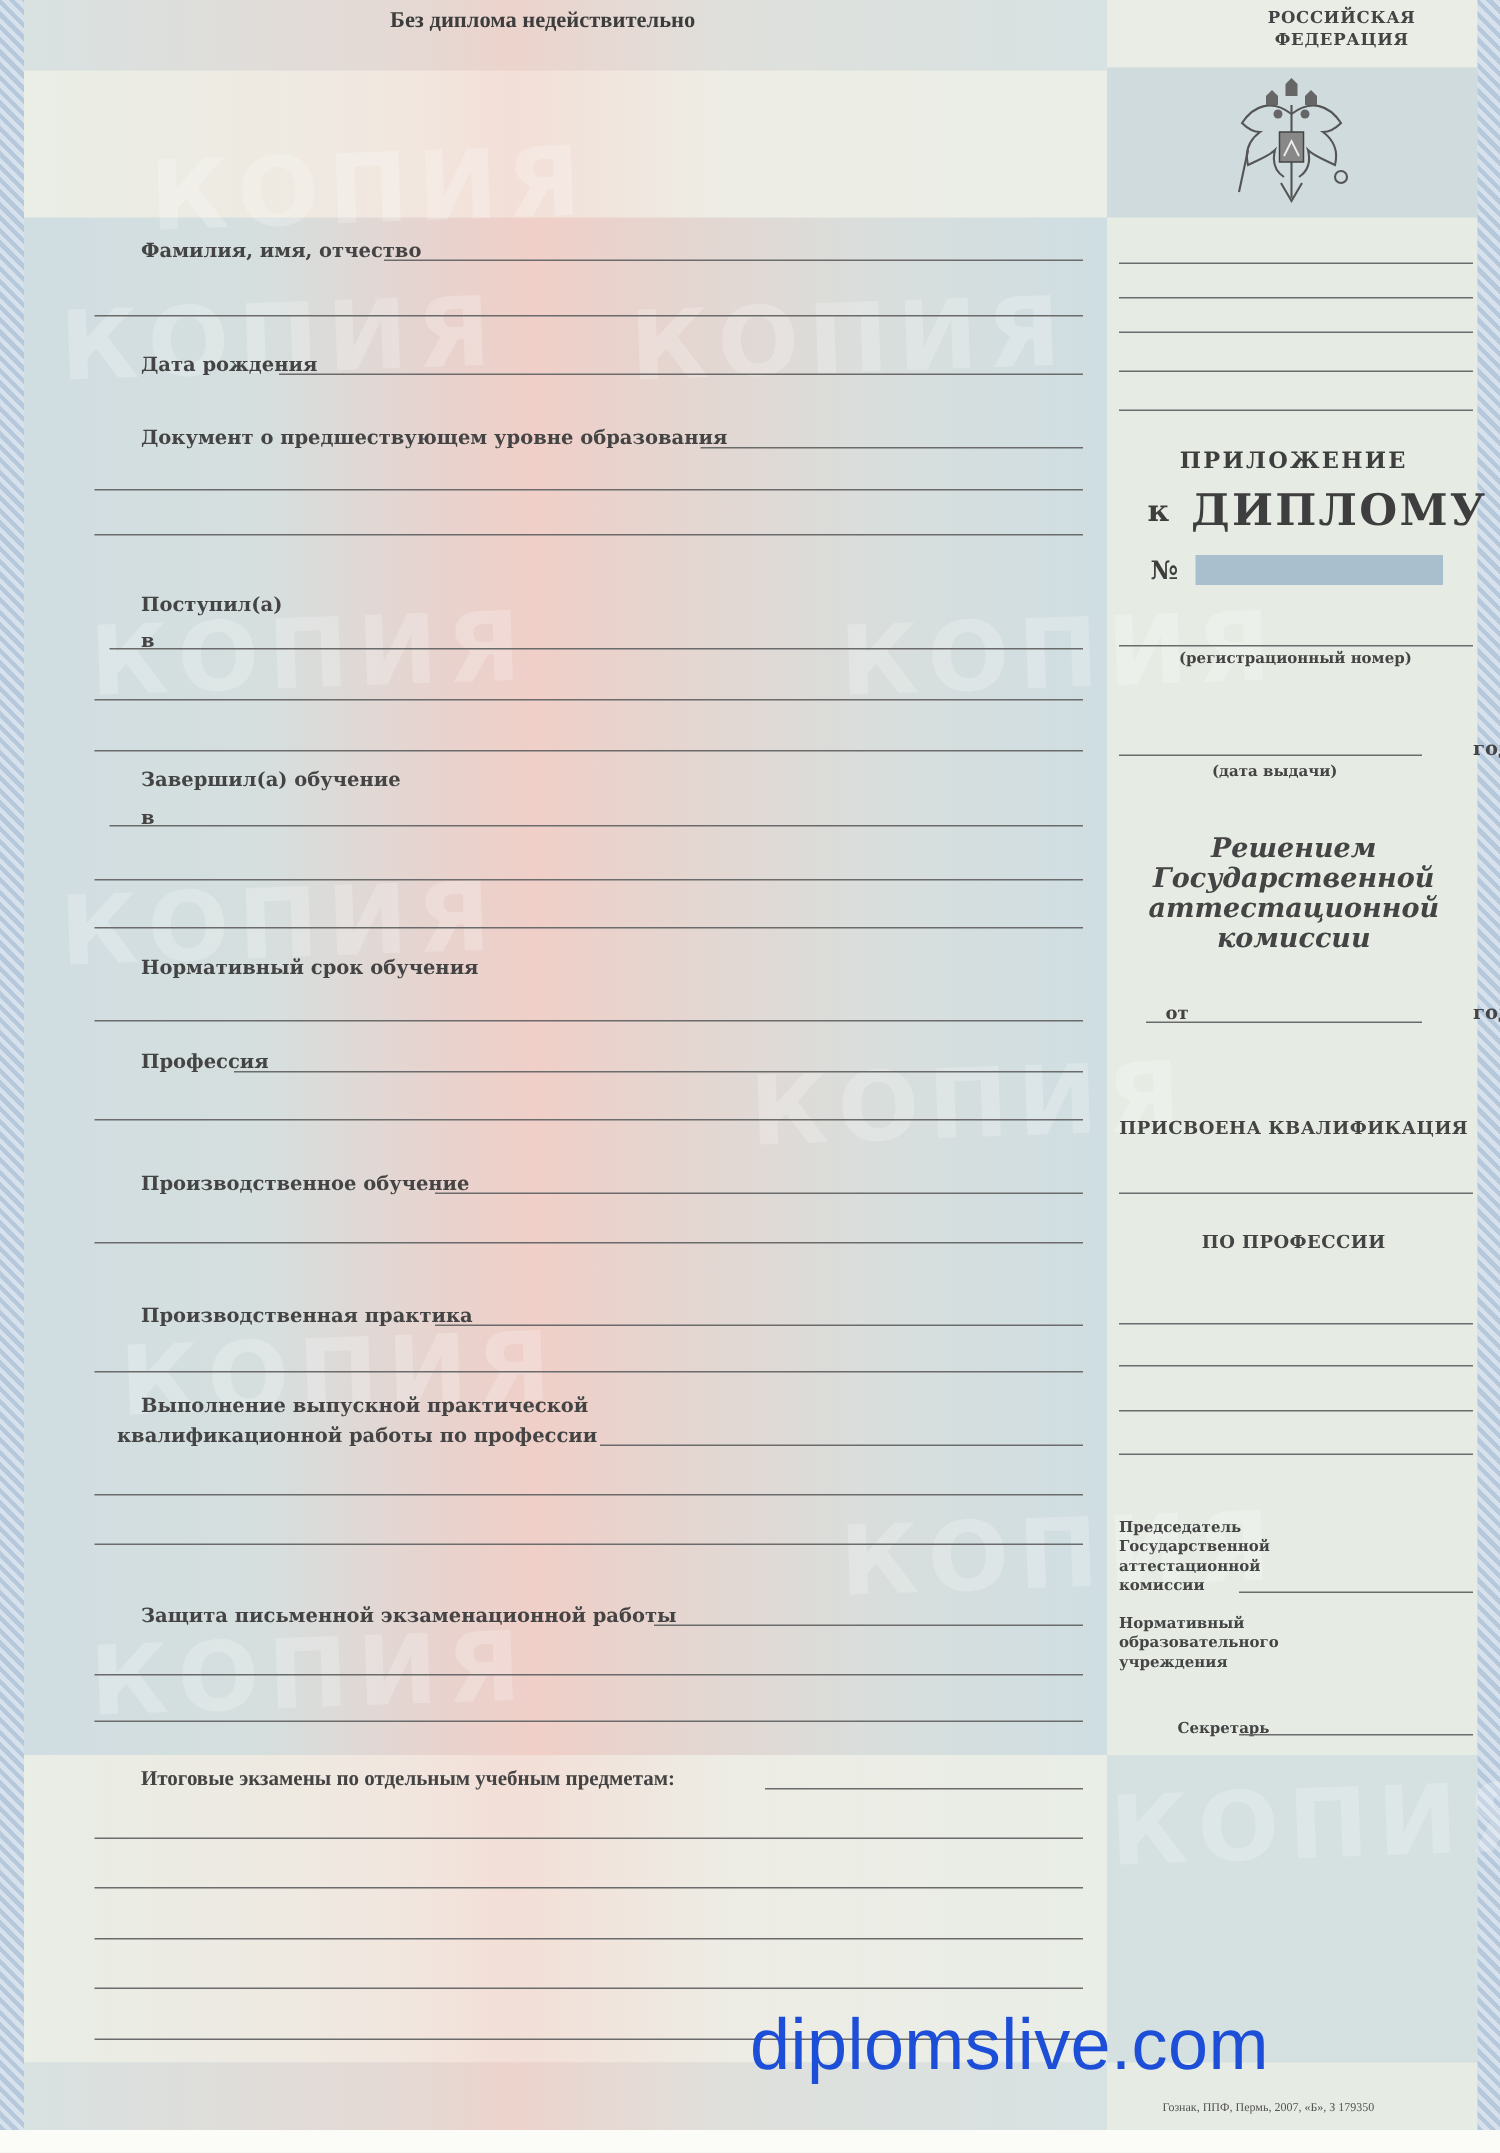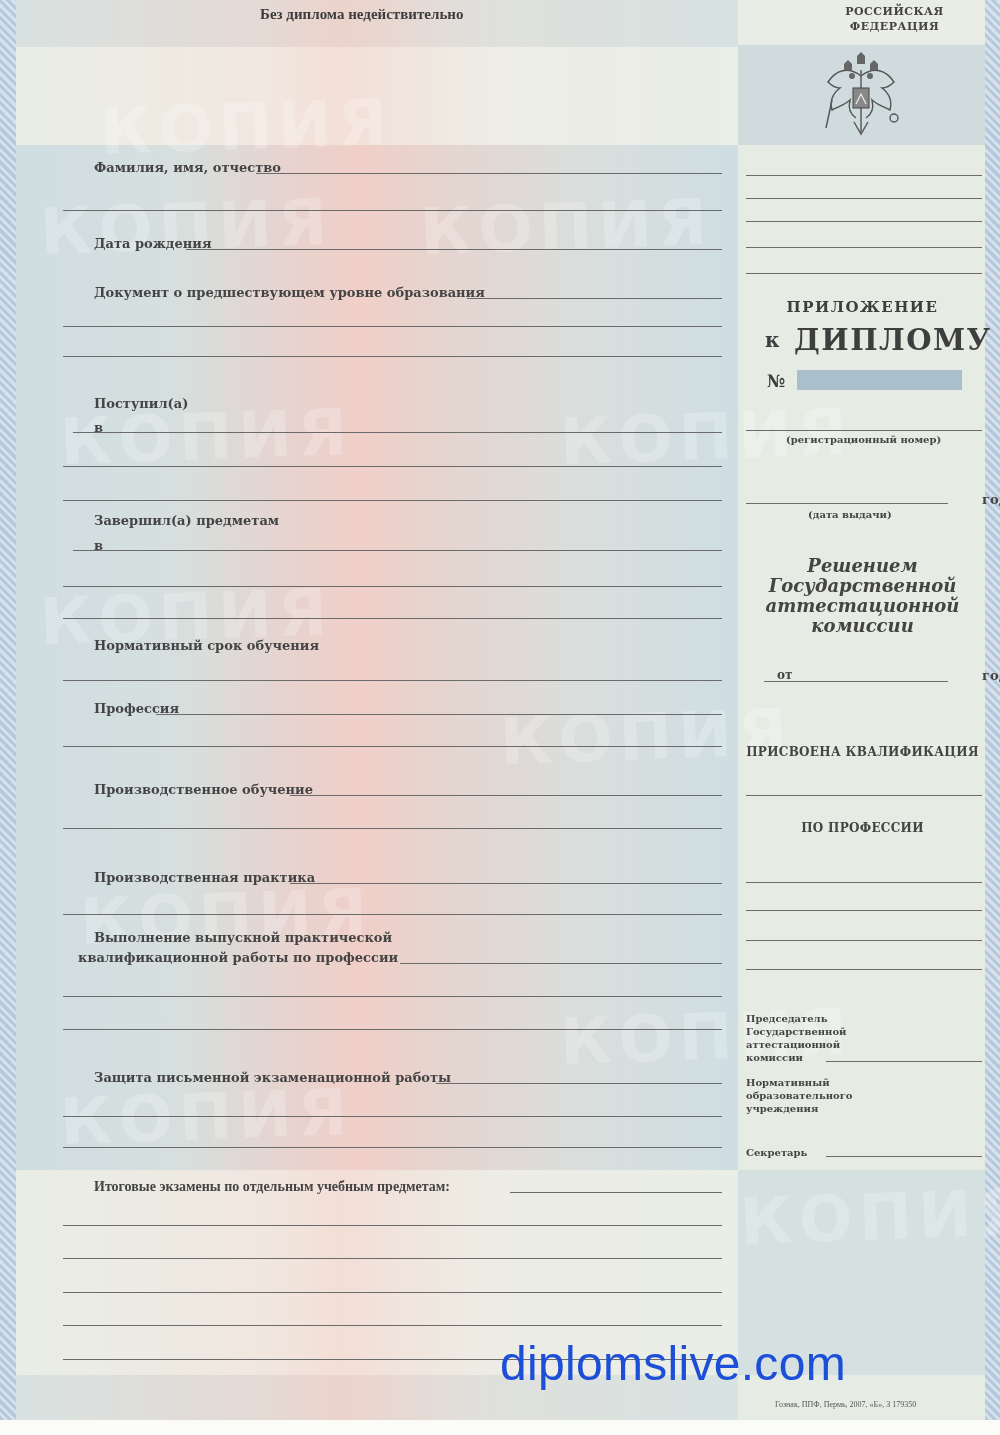--- a/index.html
+++ b/index.html
@@ -94,21 +94,21 @@
 <div class="line" style="left:467px; top:298px; width:255px;"></div>
 <div class="line" style="left:63px; top:326px; width:659px;"></div>
 <div class="line" style="left:63px; top:356px; width:659px;"></div>
 
 <div class="label" style="left:63px; top:396px;">Поступил(а)</div>
 <div class="label" style="left:63px; top:420px;">в</div>
 <div class="line" style="left:73px; top:432px; width:649px;"></div>
 <div class="line" style="left:63px; top:466px; width:659px;"></div>
 <div class="line" style="left:63px; top:500px; width:659px;"></div>
 
-<div class="label" style="left:63px; top:513px;">Завершил(а) предметам</div>
+<div class="label" style="left:63px; top:513px;">Завершил(а) обучение</div>
 <div class="label" style="left:63px; top:538px;">в</div>
 <div class="line" style="left:73px; top:550px; width:649px;"></div>
 <div class="line" style="left:63px; top:586px; width:659px;"></div>
 <div class="line" style="left:63px; top:618px; width:659px;"></div>
 
 <div class="label" style="left:63px; top:638px;">Нормативный срок обучения</div>
 <div class="line" style="left:63px; top:680px; width:659px;"></div>
 
 <div class="label" style="left:63px; top:701px;">Профессия</div>
 <div class="line" style="left:156px; top:714px; width:566px;"></div>
@@ -213,17 +213,17 @@
   <div>комиссии</div>
 </div>
 <div class="line" style="left:826px; top:1061px; width:156px;"></div>
 
 <div class="sig-label" style="top:1076px;">
   <div>Нормативный</div>
   <div>образовательного</div>
   <div>учреждения</div>
 </div>
 
-<div class="sig-label" style="top:1146px;">Секретарь</div>
+<div class="sig-label" style="top:1146px;margin-left:39px;">Секретарь</div>
 <div class="line" style="left:826px; top:1156px; width:156px;"></div>
 
 <div class="site-wm">diplomslive.com</div>
 <div class="printer">Гознак, ППФ, Пермь, 2007, «Б», З 179350</div>
 
 </body></html>

